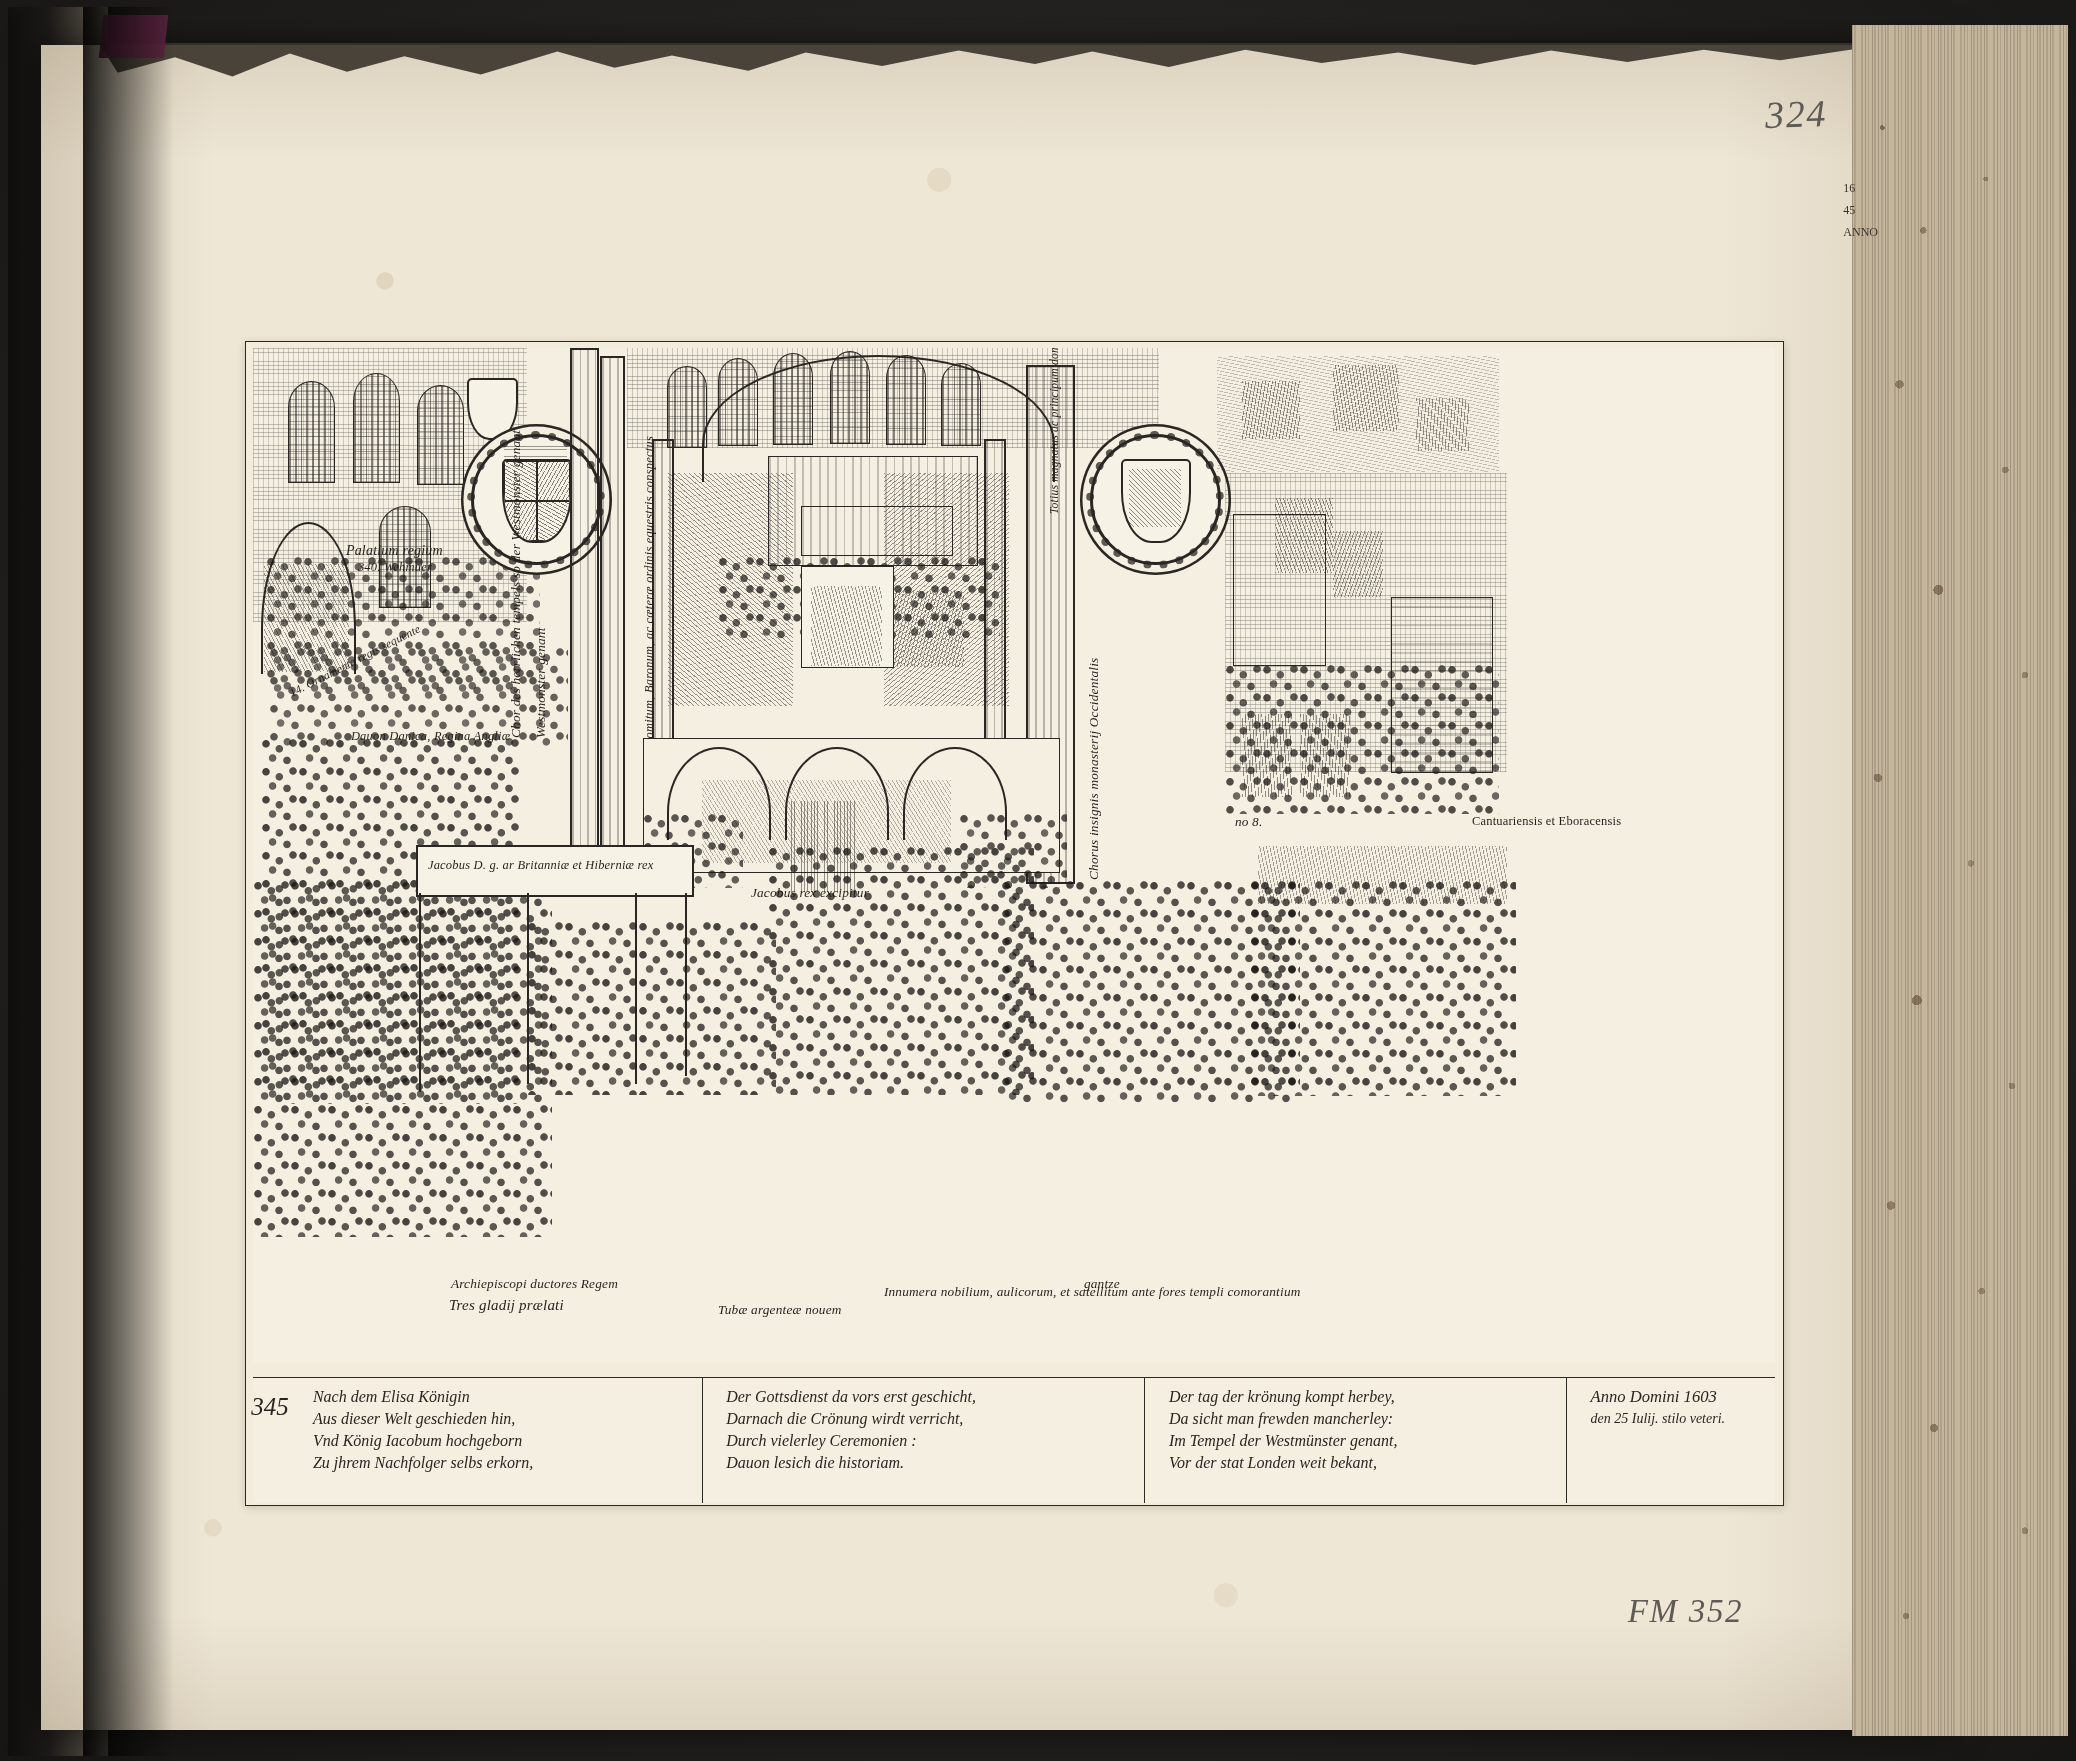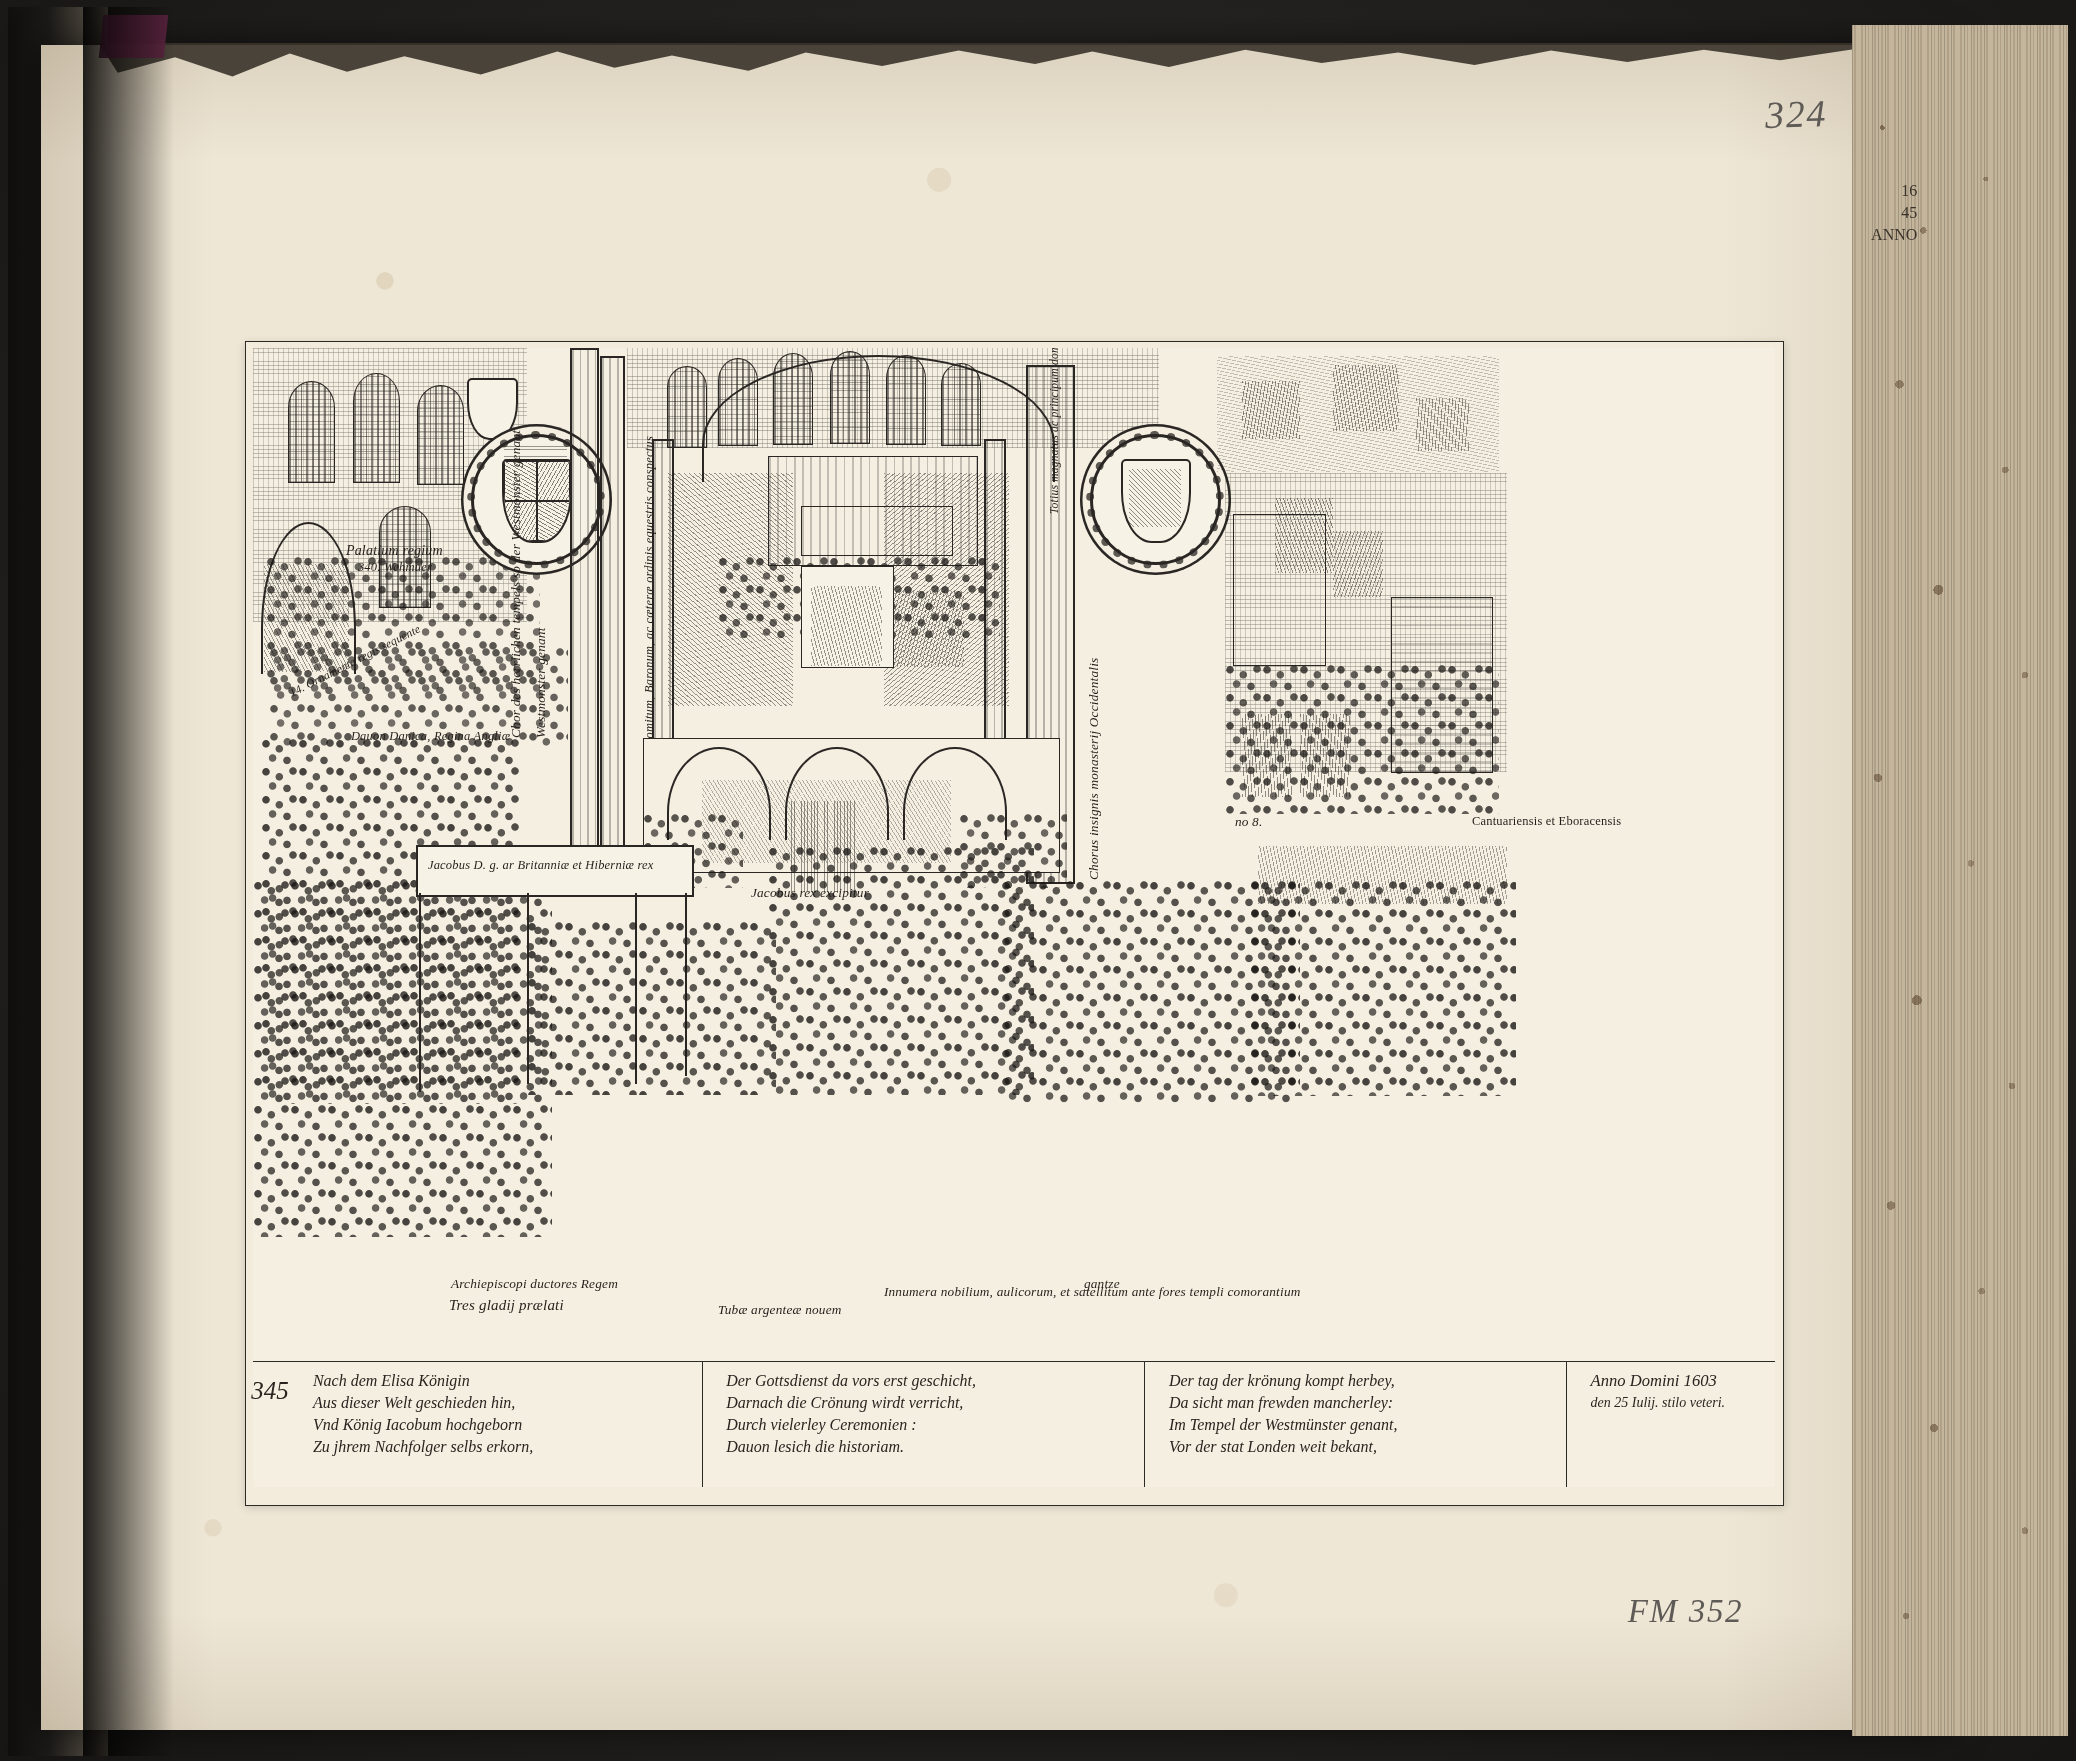--- a/index.html
+++ b/index.html
@@ -275,21 +275,21 @@
     letter-spacing: 0.2px;
   }
   .cap.vert {
     transform-origin: left top;
   }
 
   
   .verse-bar {
     position: absolute;
     left: 6.6px;
-    bottom: 18px;
+    bottom: 2px;
     width: 1522px;
     height: 125px;
     border-top: 1.7px solid #2c2a25;
     display: flex;
     background: #f5efe2;
   }
   .verse-col {
     flex: 1 1 auto;
     border-right: 1.7px solid #2c2a25;
     padding: 8.3px 10px 5px 11.6px;
@@ -323,25 +323,25 @@
     font-family: "Liberation Serif", serif;
     font-style: italic;
   }
   .pencil.top { font-size: 38px; letter-spacing: 1.7px; transform: rotate(-2deg); }
   .pencil.bottom { font-size: 33px; letter-spacing: 1.7px; }
 
   
   .edge-label {
     position: absolute;
     right: 151px;
-    font-size: 16px;
+    font-size: 12px;
     color: #3a332b;
     font-family: "Liberation Serif", serif;
     line-height: 1.25;
-    text-align: right;
+    text-align: left;
     width: 74px;
   }
 </style>
 </head>
 <body>
 
 <div id="book-photo">
   <div class="bg-dark"></div>
 
   <div class="book-block">

